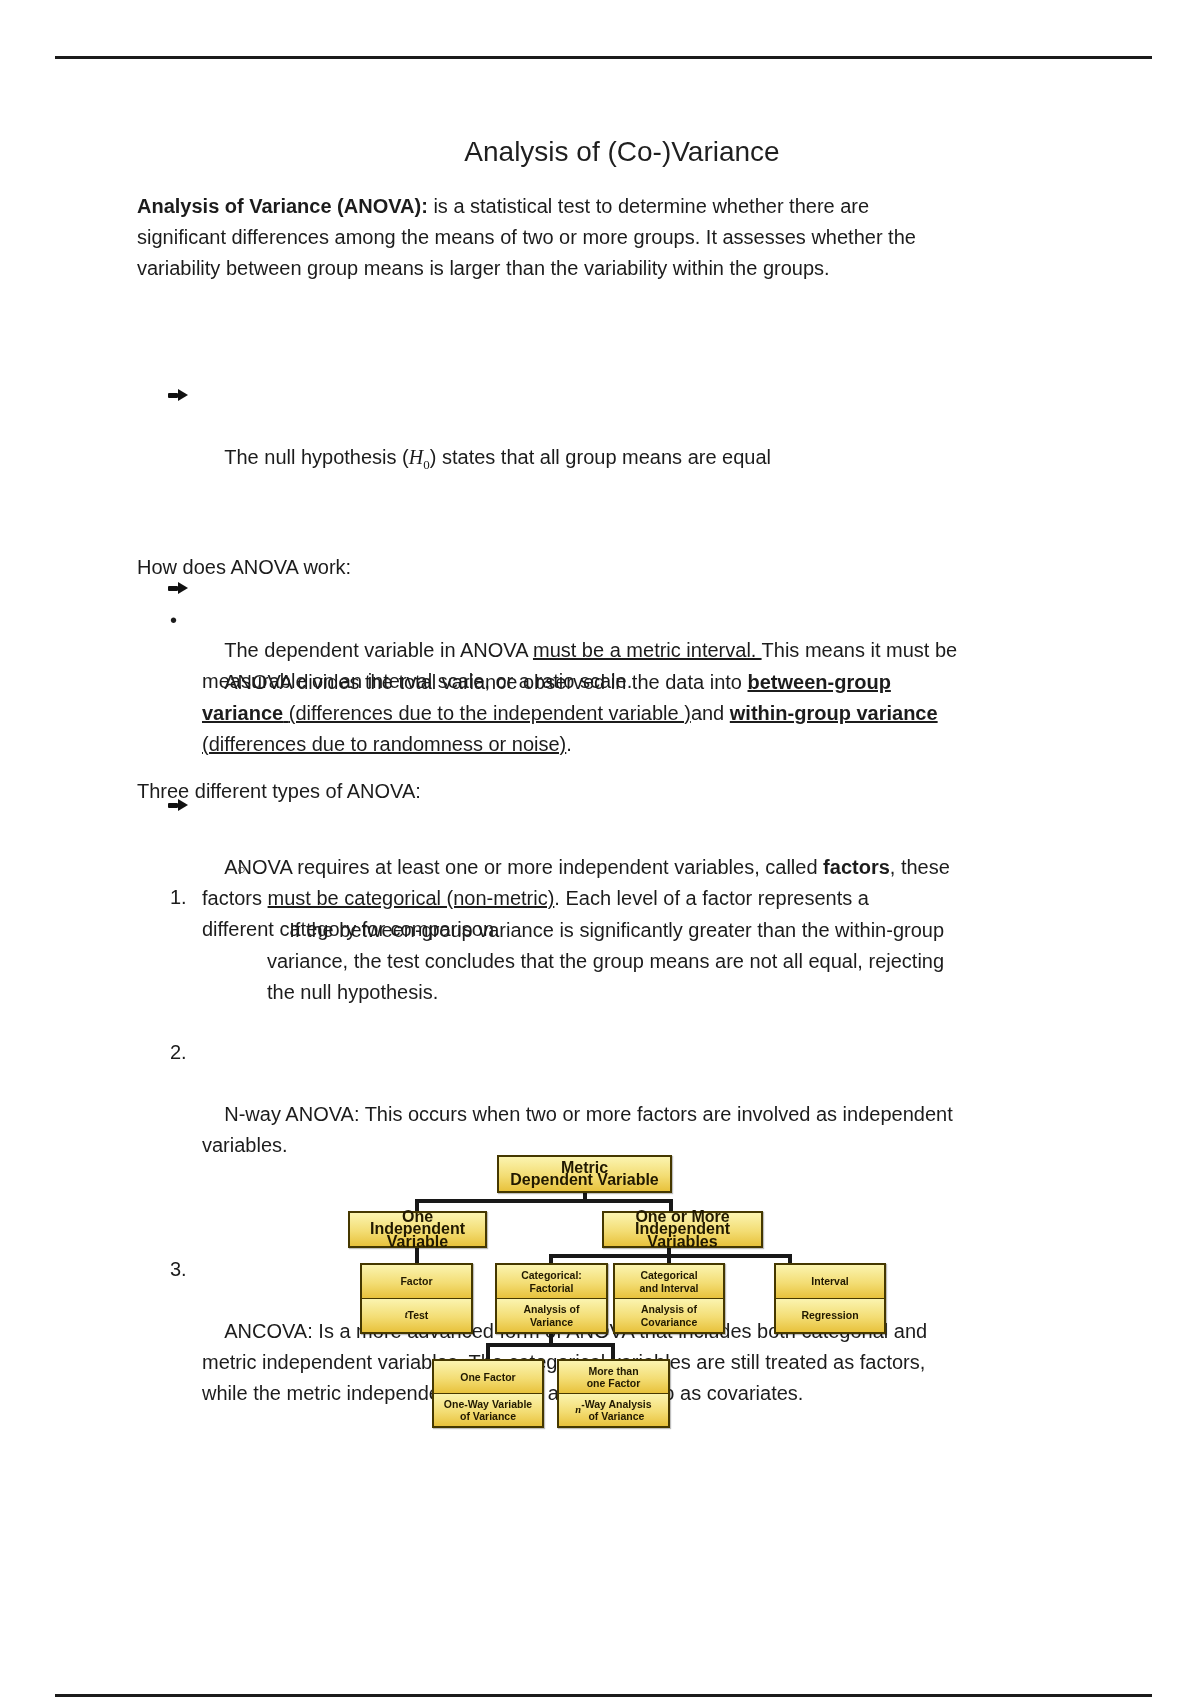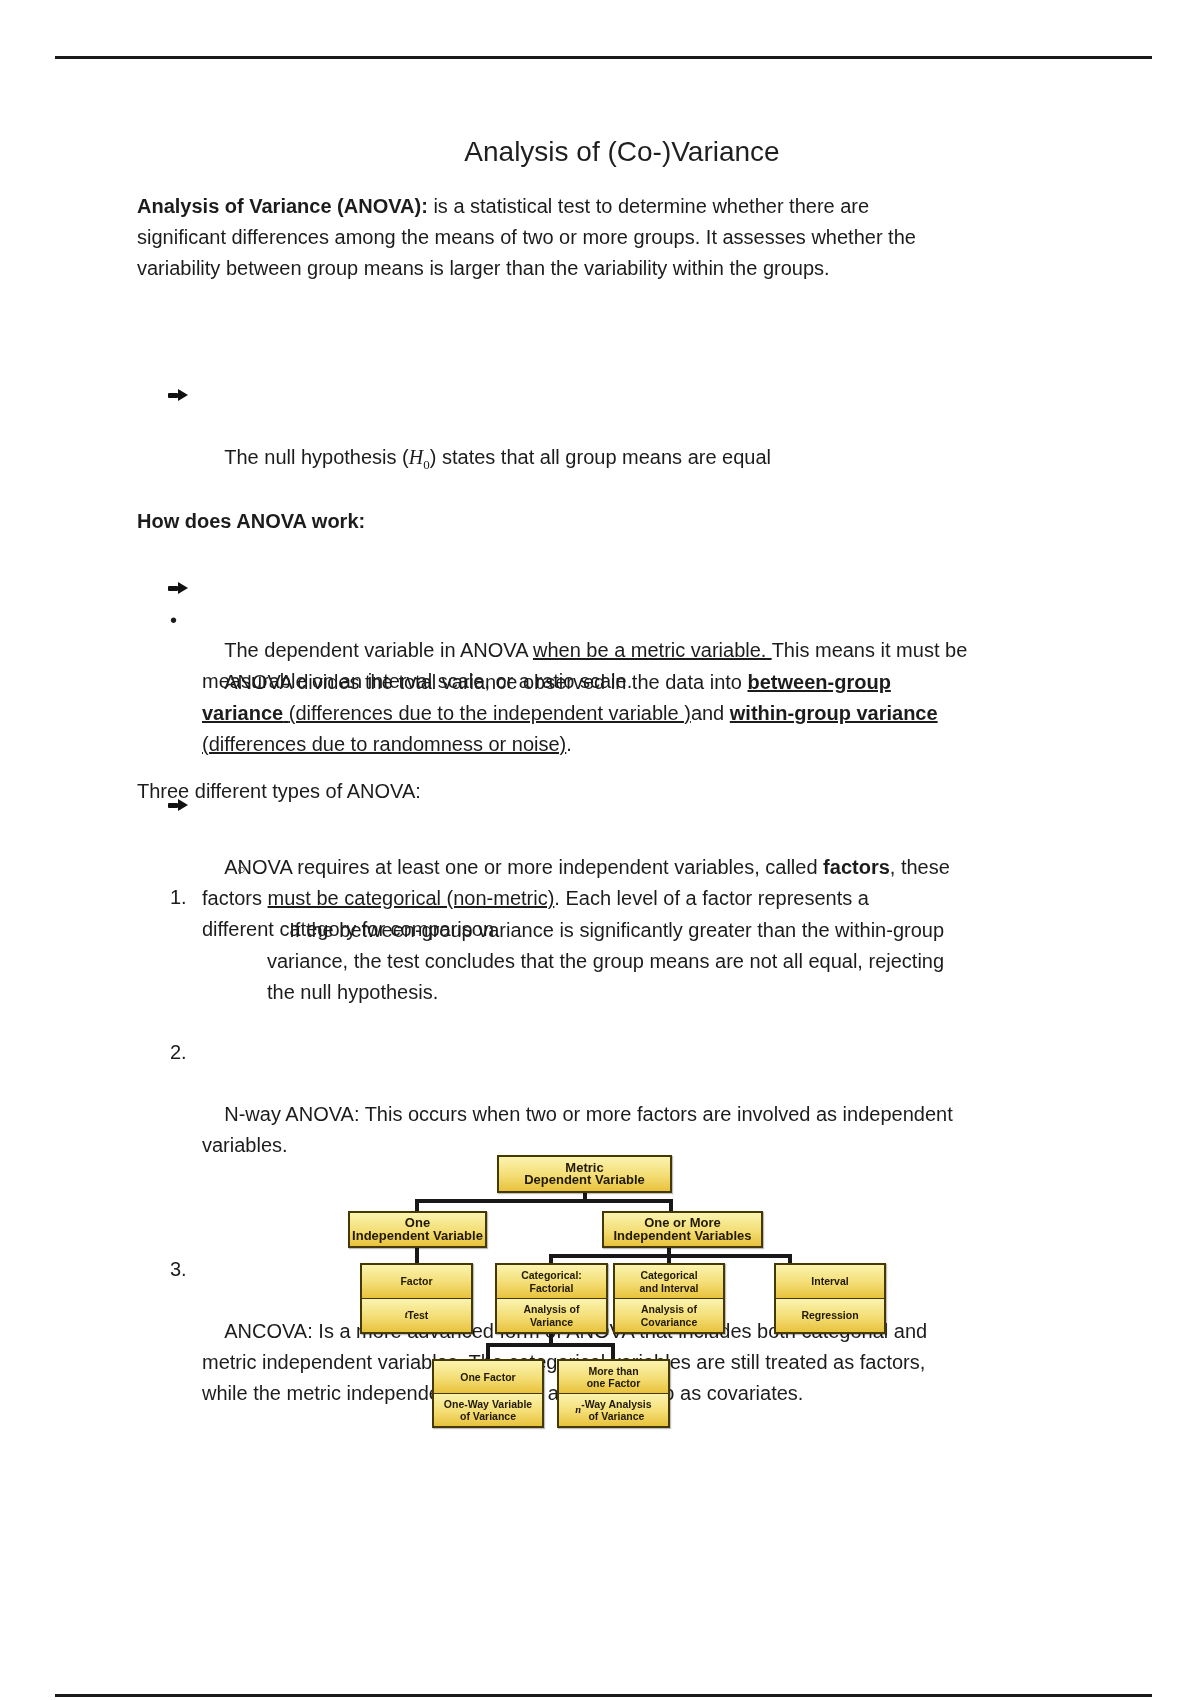--- a/index.html
+++ b/index.html
@@ -20,37 +20,37 @@
   }
   .b{font-weight:700;}
   .u{text-decoration:underline;}
   .i{font-style:italic;}
   .serif{font-family:"Liberation Serif", serif;}
   sub{font-size:13px;}
   .list-item{position:relative;padding-left:65px;white-space:pre-wrap;}
   .list-item .marker{position:absolute;left:33px;top:0;white-space:normal;}
   .sub-item{position:relative;padding-left:130px;white-space:pre-wrap;}
   .sub-item .marker{position:absolute;left:100px;top:1px;font-size:14px;white-space:normal;}
-  .heading{font-weight:700;}
+  .heading{font-weight:400;margin-top:46px;}
   
   .arrow-icon{position:absolute;left:31px;top:9px;width:20px;height:13px;}
   .arrow-icon::before{
     content:"";position:absolute;left:0;top:4px;width:10px;height:5px;
     background:#111;border-radius:1px;
   }
   .arrow-icon::after{
     content:"";position:absolute;right:0;top:0;width:0;height:0;
     border-left:10px solid #111;border-top:6.5px solid transparent;border-bottom:6.5px solid transparent;
   }
   
   .fc-box{
     position:absolute;border:2px solid #453800;box-sizing:border-box;
     background:linear-gradient(180deg,#fbf4b0 0%,#f3dd74 55%,#e8c23c 100%);
     display:flex;align-items:center;justify-content:center;text-align:center;
-    font-size:13px;line-height:12.5px;font-weight:700;color:#211900;
+    font-size:16px;line-height:12.5px;font-weight:700;color:#211900;
     white-space:pre-line;box-shadow:1px 1px 1px rgba(0,0,0,0.25);
   }
   .fc-stack{
     position:absolute;border:2px solid #453800;box-sizing:border-box;
     display:flex;flex-direction:column;box-shadow:1px 1px 1px rgba(0,0,0,0.25);
   }
   .fc-cell{
     flex:1;display:flex;align-items:center;justify-content:center;text-align:center;
     background:linear-gradient(180deg,#fbf4b0 0%,#f3dd74 55%,#e8c23c 100%);
     font-size:10.5px;line-height:12.5px;font-weight:700;color:#211900;white-space:pre-line;
@@ -70,21 +70,21 @@
 significant differences among the means of two or more groups. It assesses whether the
 variability between group means is larger than the variability within the groups.</span></div>
 
 <div class="textblock" style="top:318px;">
   <div class="list-item">
     <span class="arrow-icon"></span>
     <span><span>The null hypothesis (</span><span class="i serif">H</span><sub class="serif">0</sub><span>) states that all group means are equal</span></span>
   </div>
   <div class="list-item">
     <span class="arrow-icon"></span>
-    <span><span>The dependent variable in ANOVA </span><span class="u">when be a metric variable. </span><span>This means it must be
+    <span><span>The dependent variable in ANOVA </span><span class="u">must be a metric interval. </span><span>This means it must be
 measurable on an interval scale, or a ratio scale.</span></span>
   </div>
   <div class="list-item">
     <span class="arrow-icon"></span>
     <span><span>ANOVA requires at least one or more independent variables, called </span><span class="b">factors</span><span>, these
 factors </span><span class="u">must be categorical (non-metric)</span><span>. Each level of a factor represents a
 different category for comparison.</span></span>
   </div>
 </div>
 

